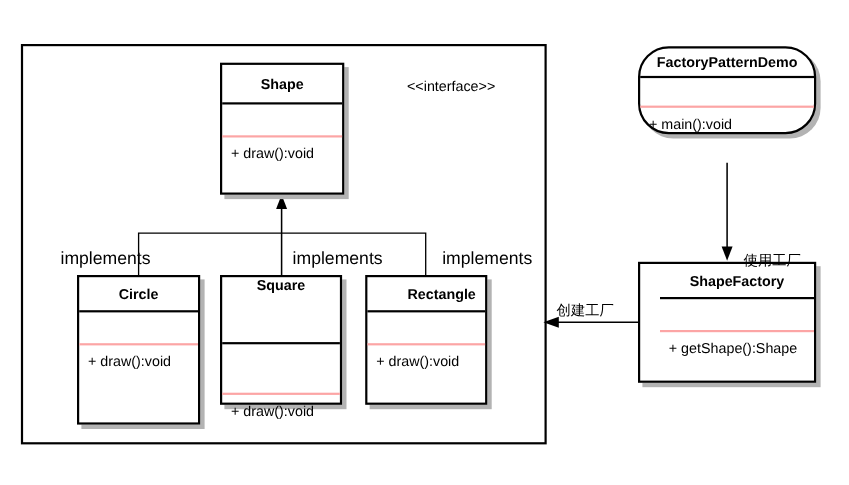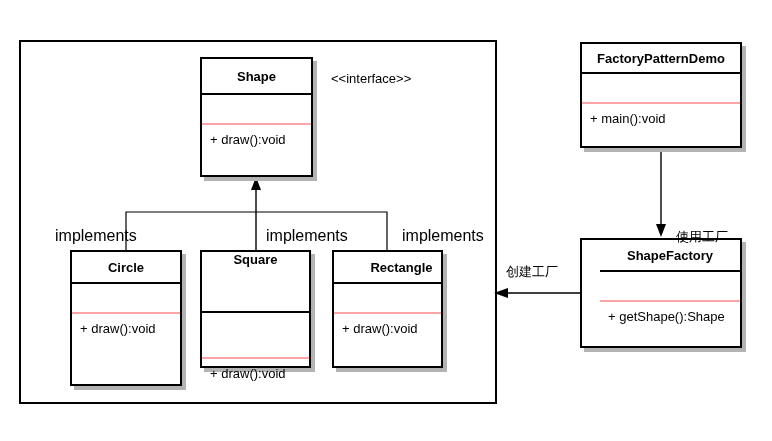--- a/index.html
+++ b/index.html
@@ -21,21 +21,21 @@
     display:flex;align-items:center;justify-content:center;
     font-weight:bold;font-size:13px;
   }
   .uml-attrs{border-top:2px solid #000;}
   .uml-methods{
     border-top:2px solid #fca5a5;flex:1;
     padding:7px 0 0 8px;font-size:13px;text-align:left;
   }
   .edge-label{position:absolute;font-size:16px;white-space:nowrap;}
   .cjk-label{position:absolute;font-size:13px;white-space:nowrap;}
-  .stereotype{position:absolute;font-size:13px;white-space:nowrap;}
+  .stereotype{position:absolute;font-size:13px;white-space:nowrap;margin-left:39px;}
 </style>
 </head>
 <body>
 
 <div class="stage">
 
   <div class="boundary" style="left:19px;top:40px;width:474px;height:360px;"></div>
 
   <svg class="connectors" viewBox="0 0 772 441">
 
@@ -69,31 +69,31 @@
     <div class="uml-attrs" style="height:28px;"></div>
     <div class="uml-methods">+ draw():void</div>
   </div>
 
   <div class="uml-box" style="left:332px;top:250px;width:111px;height:118px;">
     <div class="uml-title" style="height:30px;margin-left:28px;">Rectangle</div>
     <div class="uml-attrs" style="height:28px;"></div>
     <div class="uml-methods">+ draw():void</div>
   </div>
 
-  <div class="uml-box" style="left:580px;top:42px;width:162px;height:106px;">
+  <div class="uml-box" style="left:580px;top:42px;width:162px;height:80px;border-radius:28px;">
     <div class="uml-title" style="height:28px;">FactoryPatternDemo</div>
     <div class="uml-attrs" style="height:28px;"></div>
     <div class="uml-methods">+ main():void</div>
   </div>
 
   <div class="uml-box" style="left:580px;top:238px;width:162px;height:110px;padding-left:18px;">
     <div class="uml-title" style="height:30px;">ShapeFactory</div>
     <div class="uml-attrs" style="height:28px;"></div>
     <div class="uml-methods">+ getShape():Shape</div>
   </div>
 
   <div class="edge-label" style="left:55px;top:227px;">implements</div>
   <div class="edge-label" style="left:266px;top:227px;">implements</div>
   <div class="edge-label" style="left:402px;top:227px;">implements</div>
   <div class="cjk-label" style="left:676px;top:204px;margin-top:24px;">使用工厂</div>
-  <div class="cjk-label" style="left:506px;top:263px;">创建工厂</div>
+  <div class="cjk-label" style="left:506px;top:273px;">创建工厂</div>
 
 </div>
 
 </body></html>

